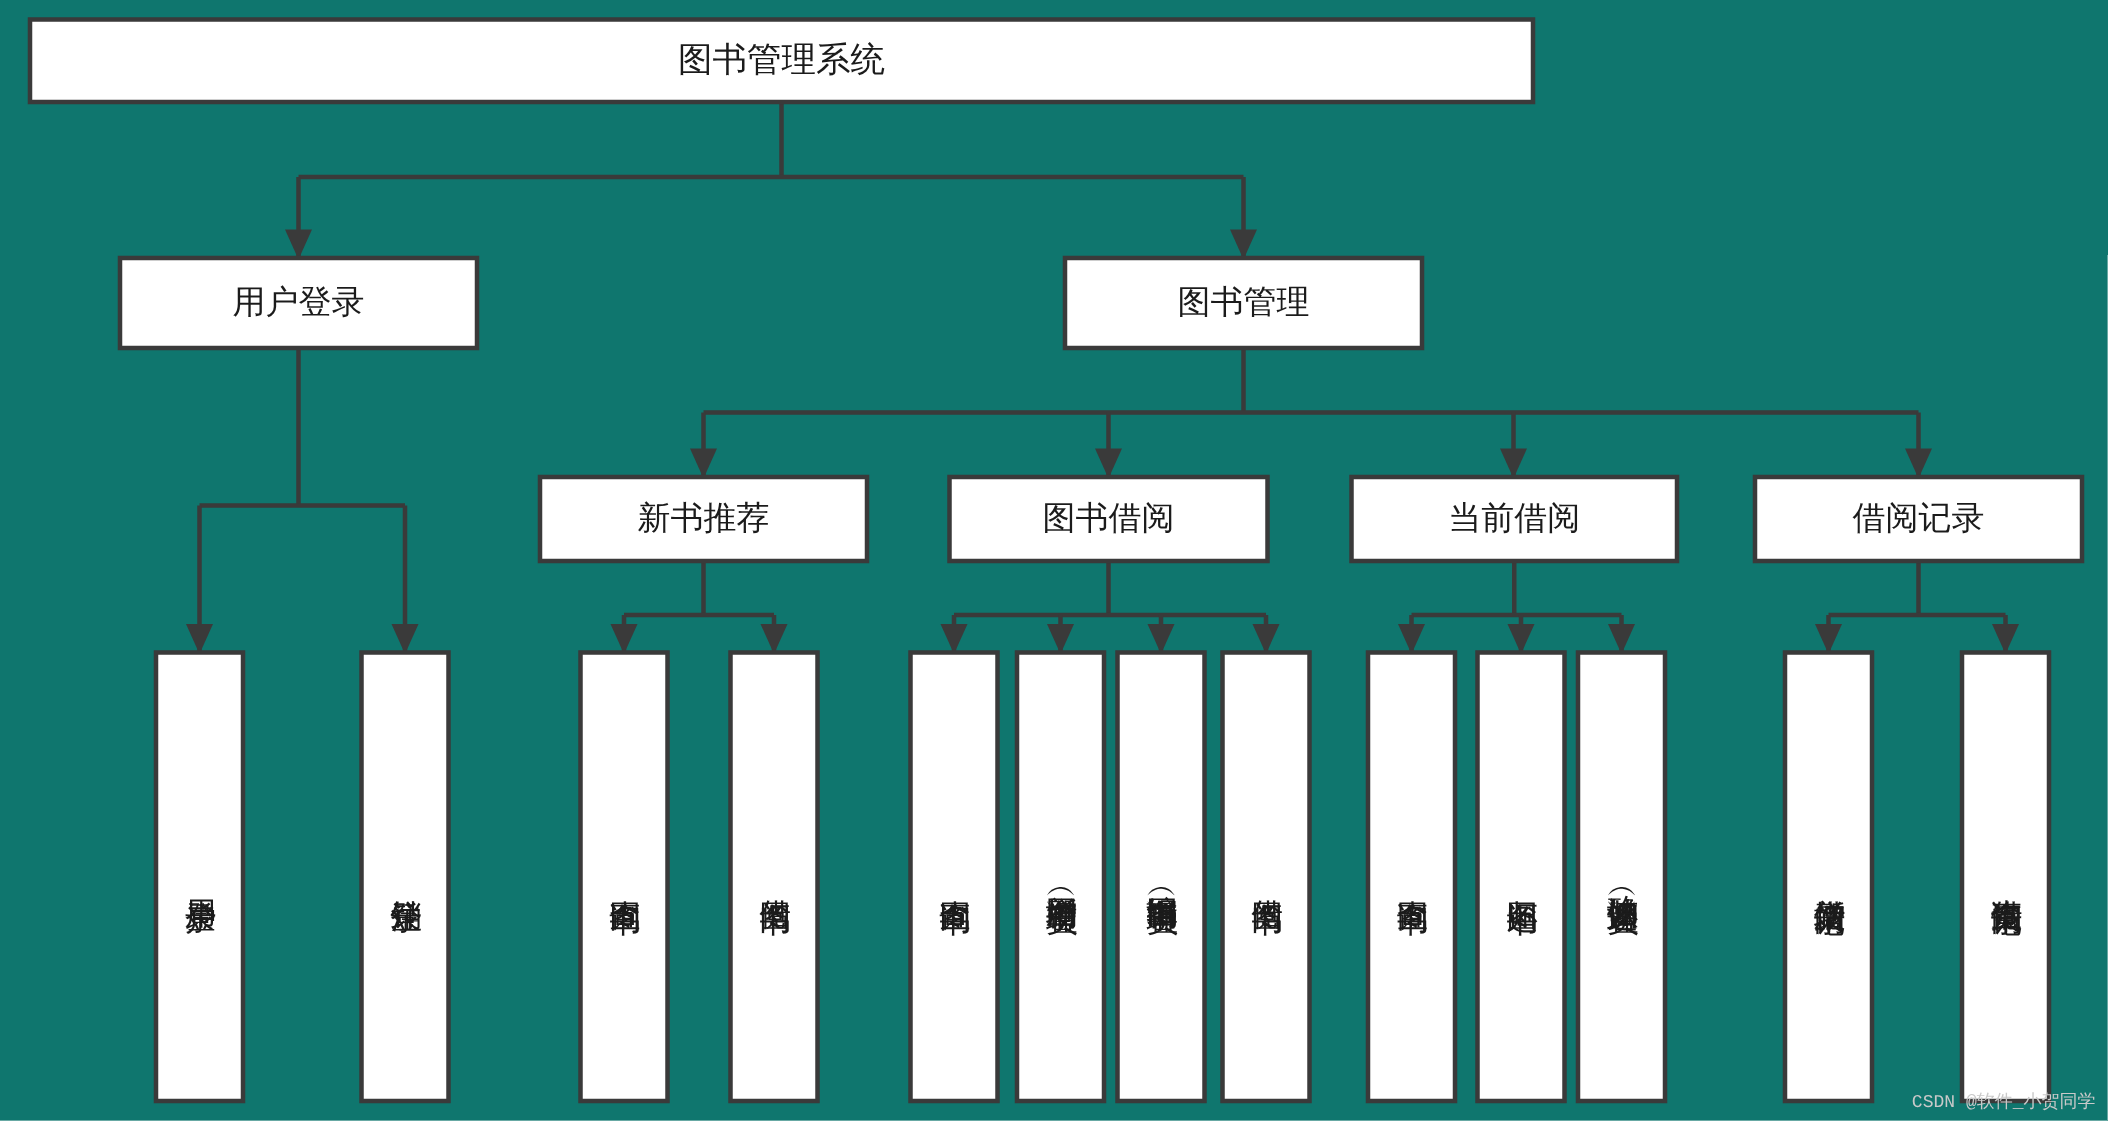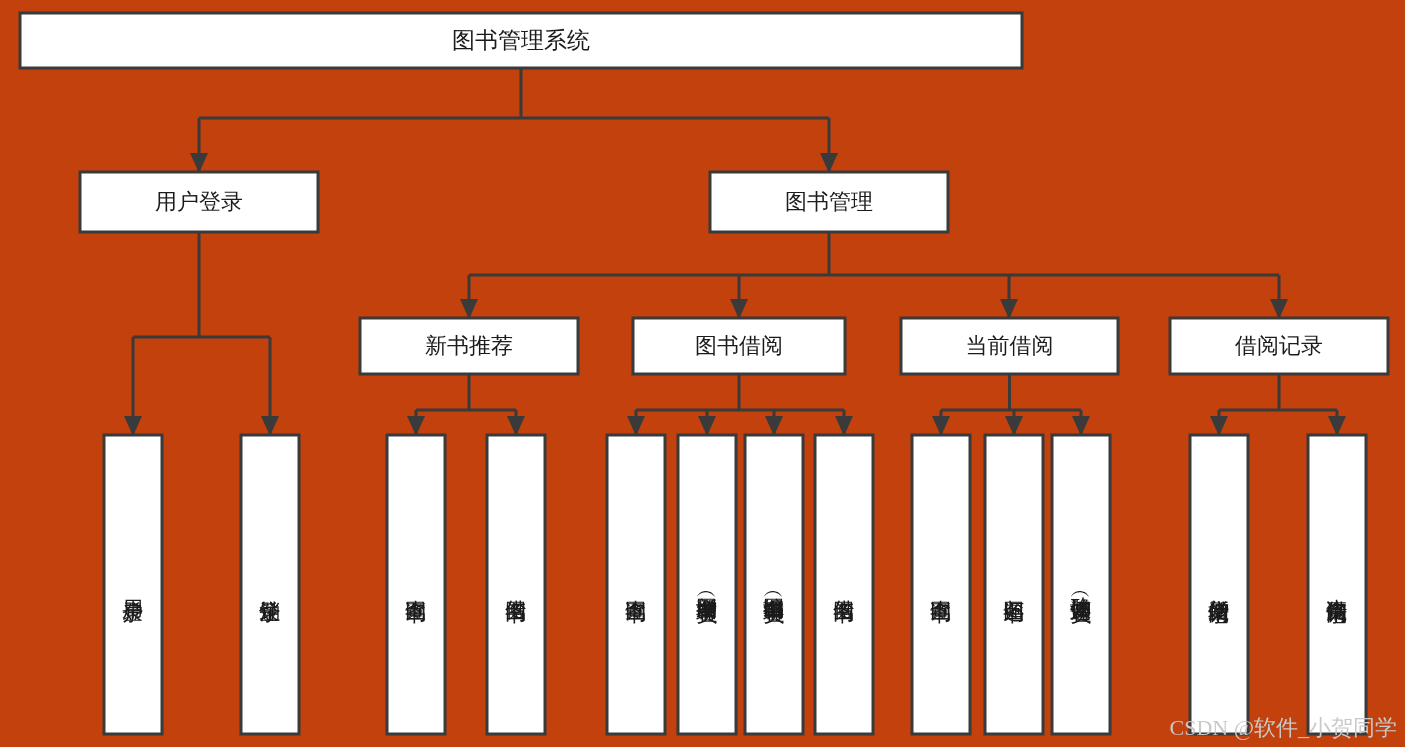--- a/index.html
+++ b/index.html
@@ -10,21 +10,21 @@
   body {
     width: 1405px;
     height: 747px;
     font-family: "Liberation Sans", "DejaVu Sans", sans-serif;
     overflow: hidden;
   }
   #diagram-root {
     position: relative;
     width: 1405px;
     height: 747px;
-    background: #c2410c;
+    background: #0f766e;
   }
   svg.diagram-canvas {
     position: absolute;
     left: 0;
     top: 0;
     width: 1405px;
     height: 747px;
   }
   .node-box {
     fill: #ffffff;
@@ -63,22 +63,22 @@
     letter-spacing: 1px;
     display: flex;
     align-items: flex-start;
     justify-content: center;
     pointer-events: none;
   }
   .watermark {
     position: absolute;
     right: 8px;
     bottom: 4px;
-    font-family: Liberation Serif, serif;
-    font-size: 22px;
+    font-family: Liberation Mono, monospace;
+    font-size: 12px;
     color: #c9c9c9;
     white-space: nowrap;
   }
 </style>
 </head>
 <body>
 
 <div id="diagram-root">
 
   <svg class="diagram-canvas" viewBox="0 0 1405 747">

